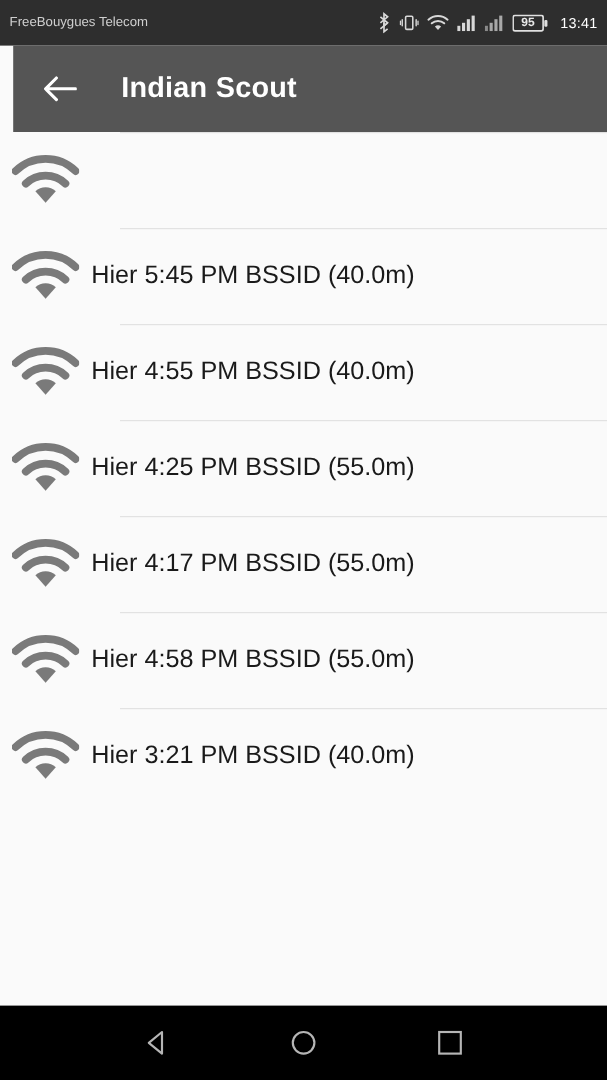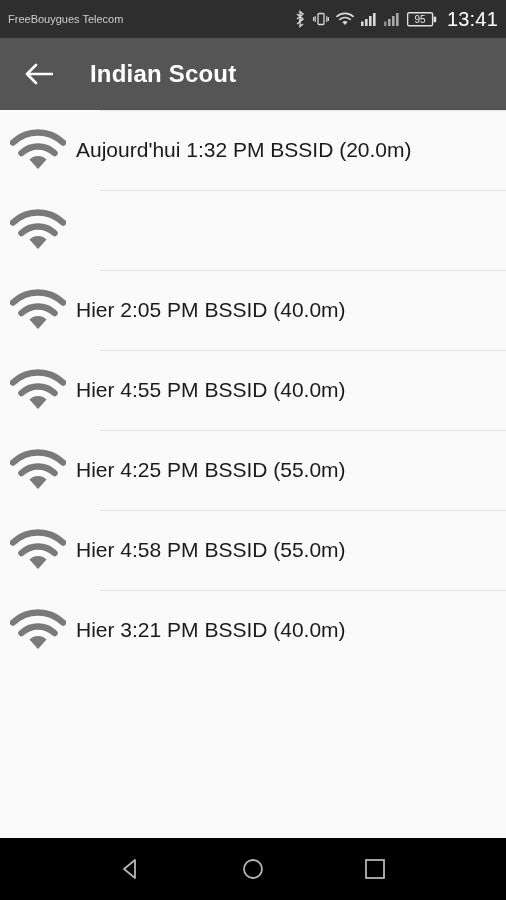--- a/index.html
+++ b/index.html
@@ -14,26 +14,26 @@
   
   .statusbar {
     height:38px; background:#2e2e2e; color:#cfcfcf;
     display:flex; align-items:center; justify-content:space-between;
     padding:0 8px 0 8px;
   }
   .carriers { display:flex; justify-content:center; line-height:1.12; }
   .carriers span { font-size:11px; color:#cfcfcf; white-space:nowrap; }
   .sysicons { display:flex; align-items:center; gap:7px; }
   .sysicons svg { display:block; }
-  .clock { font-size:20px; color:#fff; margin-left:3px; letter-spacing:.2px; }
+  .clock { font-size:12px; color:#fff; margin-left:3px; letter-spacing:.2px; }
 
   
   .toolbar {
     height:72px; background:#555555;
-    display:flex; align-items:center; padding-left:22px;
+    display:flex; align-items:center; padding-left:22px;margin-left:11px;
   }
   .back-btn { width:34px; height:34px; display:flex; align-items:center; justify-content:center; cursor:pointer; }
   .toolbar-title {
     color:#ffffff; font-size:24px; font-weight:bold;
     margin-left:34px; letter-spacing:.2px;
   }
 
   
   .list { position:absolute; top:110px; left:0; right:0; bottom:62px; background:#fafafa; overflow:hidden; }
   .peek { position:absolute; top:-27px; left:24px; opacity:1; }
@@ -102,21 +102,21 @@
             <rect x="4" y="7" width="2.6" height="7" fill="#a8a8a8"></rect>
             <rect x="8" y="4" width="2.6" height="10" fill="#a8a8a8"></rect>
             <rect x="12" y="1" width="2.6" height="13" fill="#a8a8a8"></rect>
           </svg>
       </span>
       <span style="position:relative;display:inline-flex;align-items:center;">
         <svg width="30" height="15" viewBox="0 0 30 15">
             <rect x="0.6" y="0.8" width="25" height="13" rx="1.6" fill="none" stroke="#e0e0e0" stroke-width="1.4"></rect>
             <rect x="26.6" y="4.6" width="2.6" height="5.6" rx="1" fill="#e0e0e0"></rect>
           </svg>
-        <span style="position:absolute;left:0;top:0;width:26px;height:15px;display:flex;align-items:center;justify-content:center;font-size:10px;color:#e8e8e8;">95</span>
+        <span style="position:absolute;left:0;top:0;width:26px;height:15px;display:flex;align-items:center;justify-content:center;font-size:10px;color:#e8e8e8;font-weight:bold;">95</span>
       </span>
       <span class="clock">13:41</span>
     </div>
   </div>
 
   <div class="toolbar">
     <div class="back-btn">
       <svg width="28" height="22" viewBox="0 0 28 22">
           <path d="M27 11H2M11 2L2 11l9 9" fill="none" stroke="#ffffff" stroke-width="2.6" stroke-linecap="round" stroke-linejoin="round"></path>
         </svg>
@@ -134,60 +134,60 @@
     </div>
     <div id="rows">
         <div class="row">
           <span class="wifi">
             <svg width="56" height="42" viewBox="0 0 56 42">
               <path d="M3 13.5a36 36 0 0 1 50 0" fill="none" stroke="#7a7a7a" stroke-width="6.5" stroke-linecap="round"></path>
               <path d="M11.5 24a24 24 0 0 1 33 0" fill="none" stroke="#7a7a7a" stroke-width="6.5" stroke-linecap="round"></path>
               <path d="M28 40l-8.5-9.6a12.5 12.5 0 0 1 17 0z" fill="#7a7a7a"></path>
             </svg>
           </span>
-          <span class="label">Aujourd'hui 1:32 PM BSSID (20.0m)</span>
-        </div>
-        <div class="row">
-          <span class="wifi">
-            <svg width="56" height="42" viewBox="0 0 56 42">
-              <path d="M3 13.5a36 36 0 0 1 50 0" fill="none" stroke="#7a7a7a" stroke-width="6.5" stroke-linecap="round"></path>
-              <path d="M11.5 24a24 24 0 0 1 33 0" fill="none" stroke="#7a7a7a" stroke-width="6.5" stroke-linecap="round"></path>
-              <path d="M28 40l-8.5-9.6a12.5 12.5 0 0 1 17 0z" fill="#7a7a7a"></path>
-            </svg>
-          </span>
-        </div>
-        <div class="row">
-          <span class="wifi">
-            <svg width="56" height="42" viewBox="0 0 56 42">
-              <path d="M3 13.5a36 36 0 0 1 50 0" fill="none" stroke="#7a7a7a" stroke-width="6.5" stroke-linecap="round"></path>
-              <path d="M11.5 24a24 24 0 0 1 33 0" fill="none" stroke="#7a7a7a" stroke-width="6.5" stroke-linecap="round"></path>
-              <path d="M28 40l-8.5-9.6a12.5 12.5 0 0 1 17 0z" fill="#7a7a7a"></path>
-            </svg>
-          </span>
-          <span class="label">Hier 2:05 PM BSSID (40.0m)</span>
+        </div>
+        <div class="row">
+          <span class="wifi">
+            <svg width="56" height="42" viewBox="0 0 56 42">
+              <path d="M3 13.5a36 36 0 0 1 50 0" fill="none" stroke="#7a7a7a" stroke-width="6.5" stroke-linecap="round"></path>
+              <path d="M11.5 24a24 24 0 0 1 33 0" fill="none" stroke="#7a7a7a" stroke-width="6.5" stroke-linecap="round"></path>
+              <path d="M28 40l-8.5-9.6a12.5 12.5 0 0 1 17 0z" fill="#7a7a7a"></path>
+            </svg>
+          </span>
+          <span class="label">Hier 5:45 PM BSSID (40.0m)</span>
         </div>
         <div class="row">
           <span class="wifi">
             <svg width="56" height="42" viewBox="0 0 56 42">
               <path d="M3 13.5a36 36 0 0 1 50 0" fill="none" stroke="#7a7a7a" stroke-width="6.5" stroke-linecap="round"></path>
               <path d="M11.5 24a24 24 0 0 1 33 0" fill="none" stroke="#7a7a7a" stroke-width="6.5" stroke-linecap="round"></path>
               <path d="M28 40l-8.5-9.6a12.5 12.5 0 0 1 17 0z" fill="#7a7a7a"></path>
             </svg>
           </span>
           <span class="label">Hier 4:55 PM BSSID (40.0m)</span>
         </div>
         <div class="row">
           <span class="wifi">
             <svg width="56" height="42" viewBox="0 0 56 42">
               <path d="M3 13.5a36 36 0 0 1 50 0" fill="none" stroke="#7a7a7a" stroke-width="6.5" stroke-linecap="round"></path>
               <path d="M11.5 24a24 24 0 0 1 33 0" fill="none" stroke="#7a7a7a" stroke-width="6.5" stroke-linecap="round"></path>
               <path d="M28 40l-8.5-9.6a12.5 12.5 0 0 1 17 0z" fill="#7a7a7a"></path>
             </svg>
           </span>
           <span class="label">Hier 4:25 PM BSSID (55.0m)</span>
+        </div>
+        <div class="row">
+          <span class="wifi">
+            <svg width="56" height="42" viewBox="0 0 56 42">
+              <path d="M3 13.5a36 36 0 0 1 50 0" fill="none" stroke="#7a7a7a" stroke-width="6.5" stroke-linecap="round"></path>
+              <path d="M11.5 24a24 24 0 0 1 33 0" fill="none" stroke="#7a7a7a" stroke-width="6.5" stroke-linecap="round"></path>
+              <path d="M28 40l-8.5-9.6a12.5 12.5 0 0 1 17 0z" fill="#7a7a7a"></path>
+            </svg>
+          </span>
+          <span class="label">Hier 4:17 PM BSSID (55.0m)</span>
         </div>
         <div class="row">
           <span class="wifi">
             <svg width="56" height="42" viewBox="0 0 56 42">
               <path d="M3 13.5a36 36 0 0 1 50 0" fill="none" stroke="#7a7a7a" stroke-width="6.5" stroke-linecap="round"></path>
               <path d="M11.5 24a24 24 0 0 1 33 0" fill="none" stroke="#7a7a7a" stroke-width="6.5" stroke-linecap="round"></path>
               <path d="M28 40l-8.5-9.6a12.5 12.5 0 0 1 17 0z" fill="#7a7a7a"></path>
             </svg>
           </span>
           <span class="label">Hier 4:58 PM BSSID (55.0m)</span>

